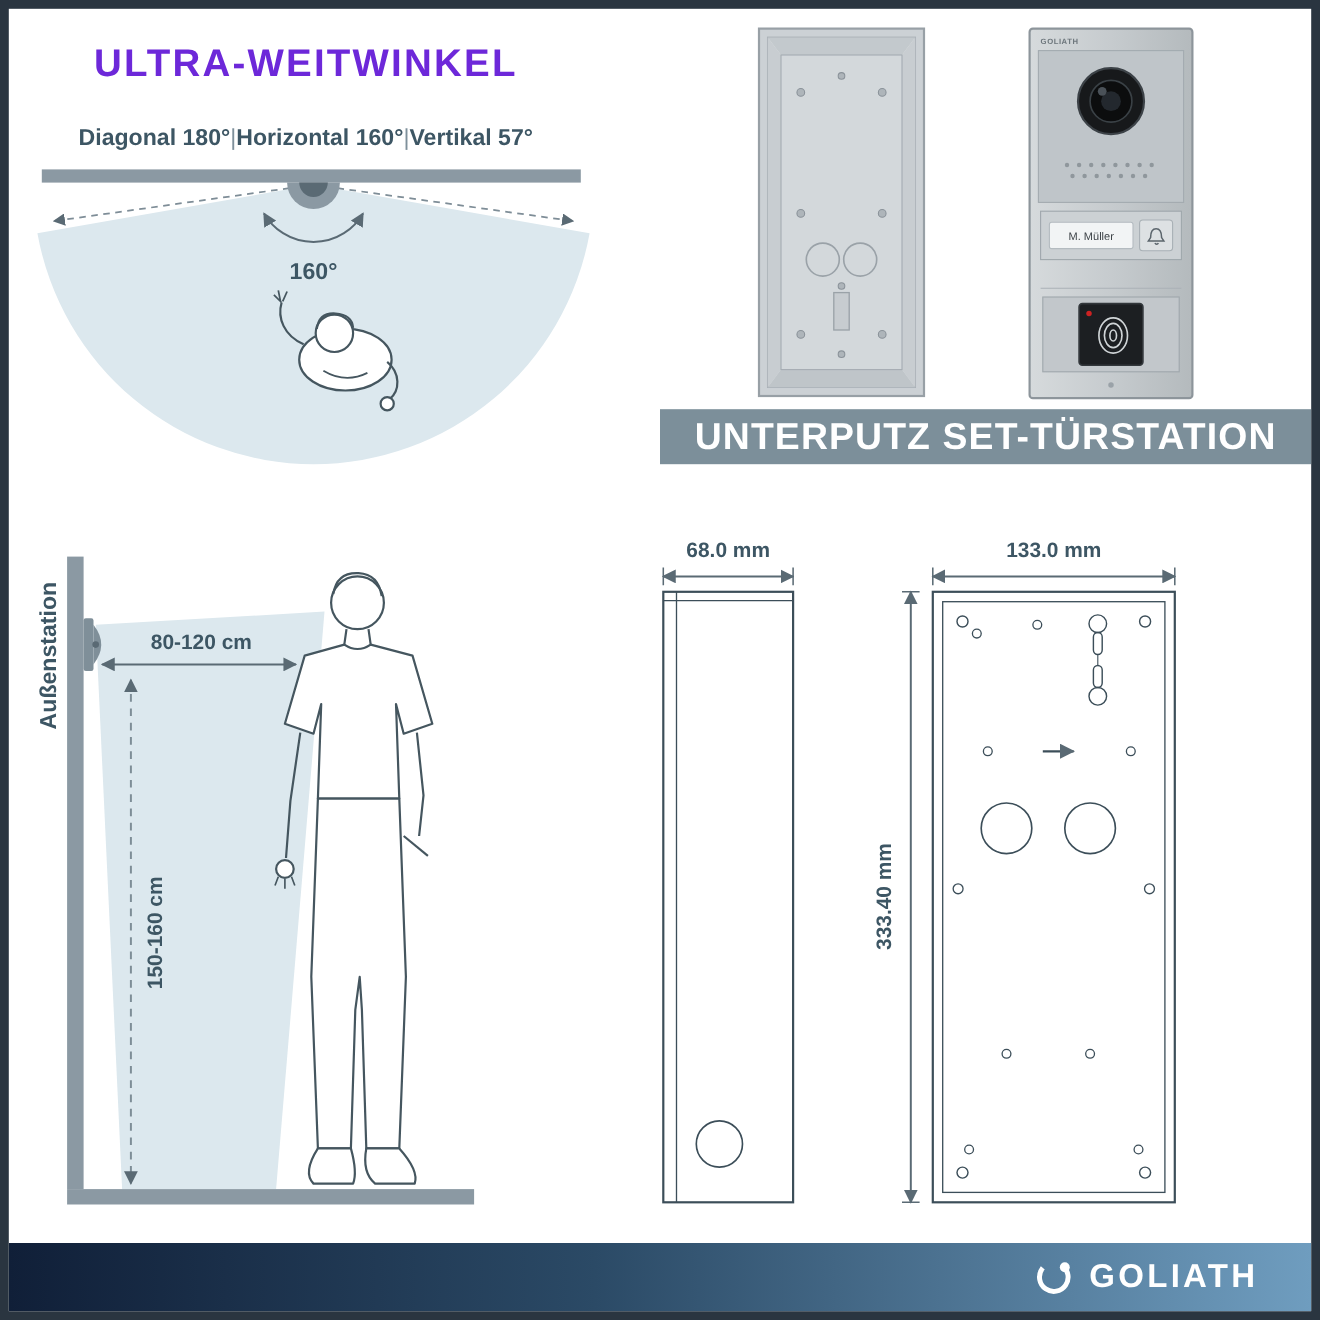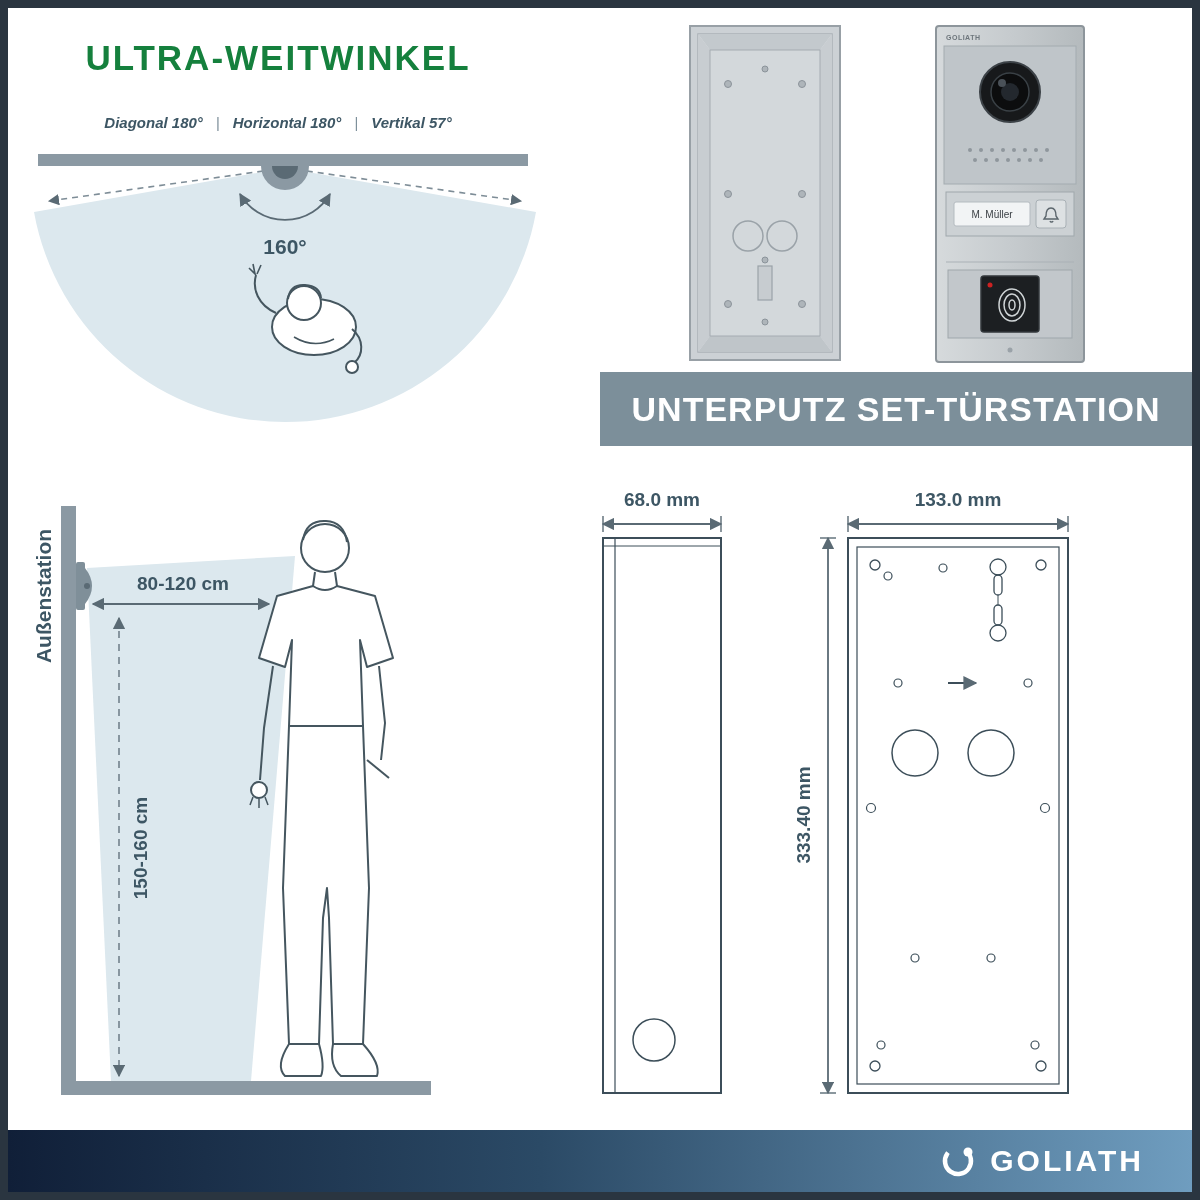--- a/index.html
+++ b/index.html
@@ -6,35 +6,35 @@
   html,body { background:#ffffff; }
   body { font-family:"Liberation Sans", sans-serif; }
   .page {
     position:relative; width:1200px; height:1200px;
     background:#ffffff; border:8px solid #2a3540; overflow:hidden;
   }
   
   .tl-title {
     position:absolute; left:30px; top:30px; width:480px;
     text-align:center; font-size:35px; font-weight:bold;
-    letter-spacing:2px; color:#15803d;
+    letter-spacing:2px; color:#6d28d9;
   }
   .tl-specs {
     position:absolute; left:10px; top:106px; width:520px;
-    display:flex; justify-content:center; align-items:center; gap:13px;
-    font-size:15px; font-weight:bold; color:#3d5664;font-style:italic;
+    display:flex; justify-content:center; align-items:center; 
+    font-size:21px; font-weight:bold; color:#3d5664;
   }
   .tl-specs .sep { color:#7e909b; font-weight:normal; }
   .svg-abs { position:absolute; }
   #wideangle { left:15px; top:138px; }
   
   #backbox  { left:680px; top:16px; }
   #station  { left:926px; top:16px; }
   .banner {
-    position:absolute; left:592px; right:0; top:364px; height:74px;
+    position:absolute; left:592px; right:0; top:364px; height:50px;
     background:#7c8f9a; display:flex; align-items:center; justify-content:center;
   }
   .banner span {
     color:#ffffff; font-size:34px; font-weight:bold; letter-spacing:1px;
   }
   
   #install  { left:15px; top:480px; }
   #techdraw { left:550px; top:480px; }
   
   .footer {
@@ -57,21 +57,21 @@
 </head>
 <body>
 
 <div class="page">
 
   <div class="tl-title">ULTRA-WEITWINKEL</div>
 
   <div class="tl-specs">
     <span>Diagonal 180°</span>
     <span class="sep">|</span>
-    <span>Horizontal 180°</span>
+    <span>Horizontal 160°</span>
     <span class="sep">|</span>
     <span>Vertikal 57°</span>
   </div>
 
   <svg id="wideangle" class="svg-abs" width="530" height="325" viewBox="0 0 530 325">
     <defs>
       <marker id="arr1" viewBox="0 0 10 10" refX="9" refY="5" markerWidth="7" markerHeight="7" orient="auto-start-reverse">
         <path d="M0,0 L10,5 L0,10 Z" fill="#5a6a74"></path>
       </marker>
     </defs>

